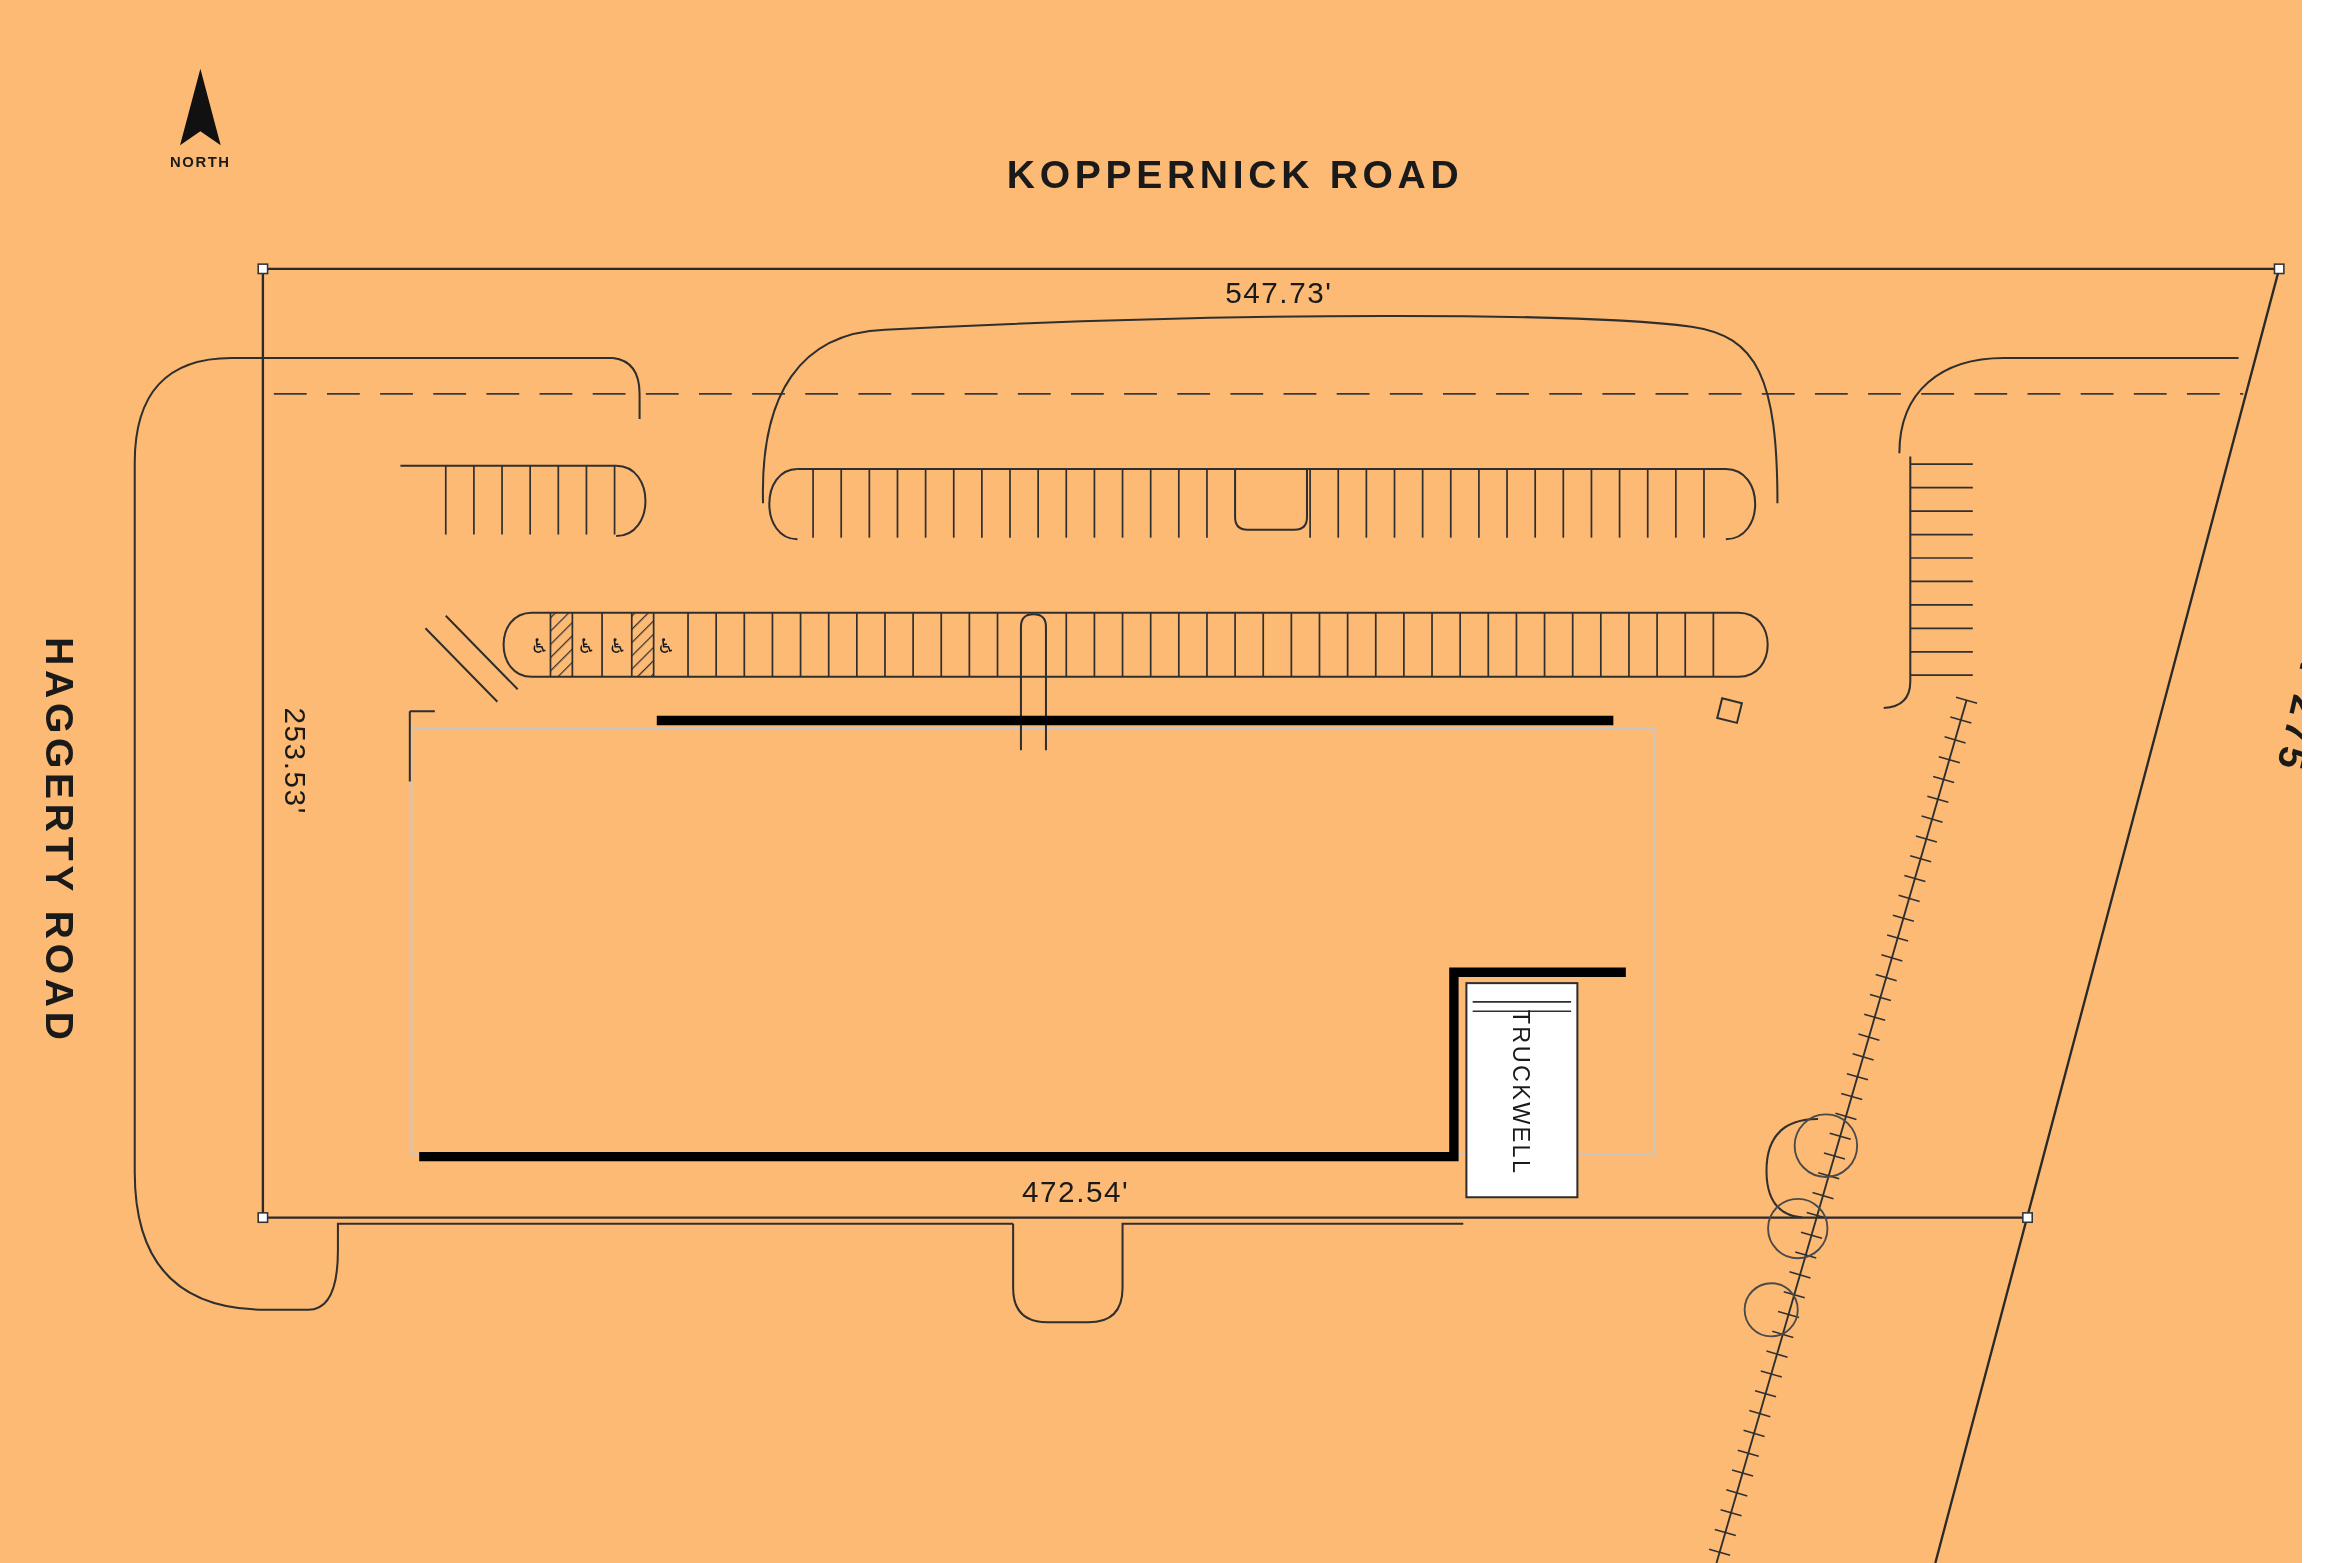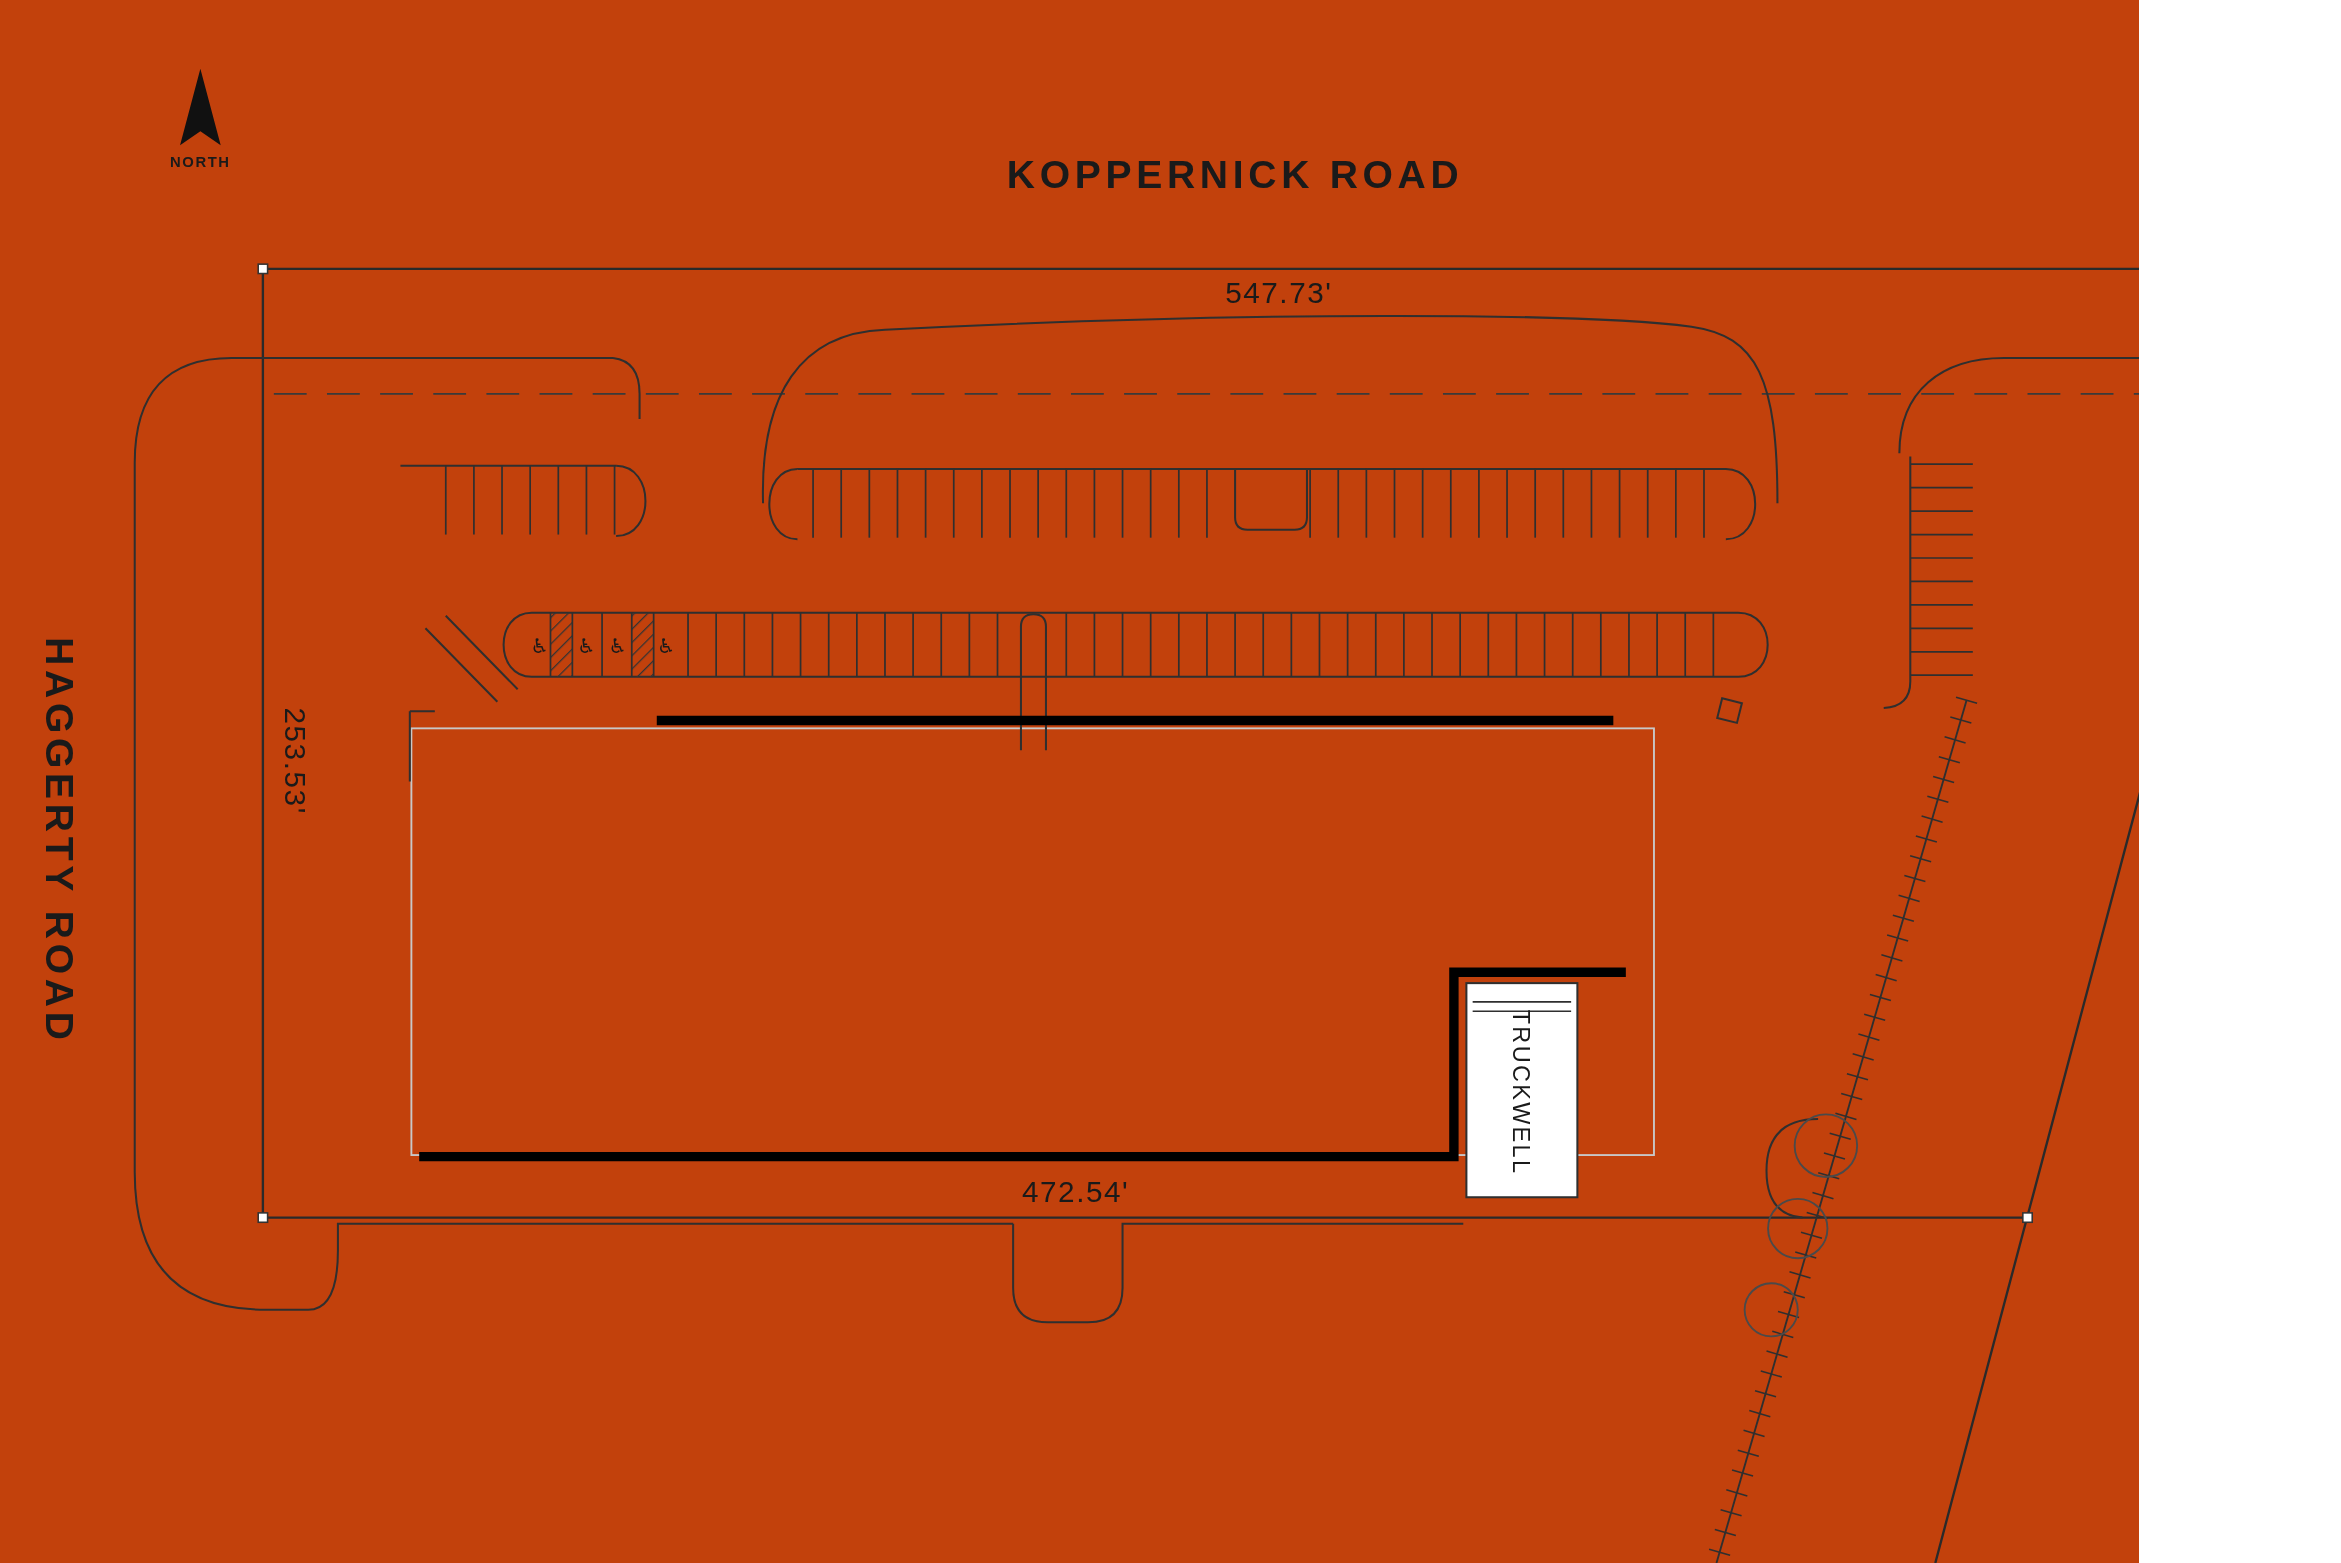--- a/index.html
+++ b/index.html
@@ -1,17 +1,17 @@
 <!DOCTYPE html>
 <html style="font-size:12.5px"><head>
 <meta charset="utf-8">
 <style>
   html,body{margin:0;padding:0;background:#ffffff;}
   body{font-family:"Liberation Sans", sans-serif;}
-  .plan-wrap{width:2139px;height:1563px;background:#c2410c;overflow:hidden;}
+  .plan-wrap{width:2302px;height:1563px;background:#fdba74;overflow:hidden;}
   svg text{fill:#1a1a1a;}
   .road-label{font-size:25px;font-weight:bold;letter-spacing:3px;}
   .dim-label{font-size:19px;letter-spacing:1px;}
   .small-label{font-size:9.5px;font-weight:bold;letter-spacing:1px;}
   .truckwell-label{font-size:15px;letter-spacing:1.5px;}
   .wheel{font-family:"DejaVu Sans", sans-serif;font-size:13px;}
   .curb{stroke:#2f2f2f;stroke-width:1.3;fill:none;}
   .bound{stroke:#2a2a2a;stroke-width:1.5;fill:none;}
   .thick{stroke:#000;stroke-width:6;fill:none;}
   .light{stroke:#c8c8c8;stroke-width:1.2;fill:none;}

